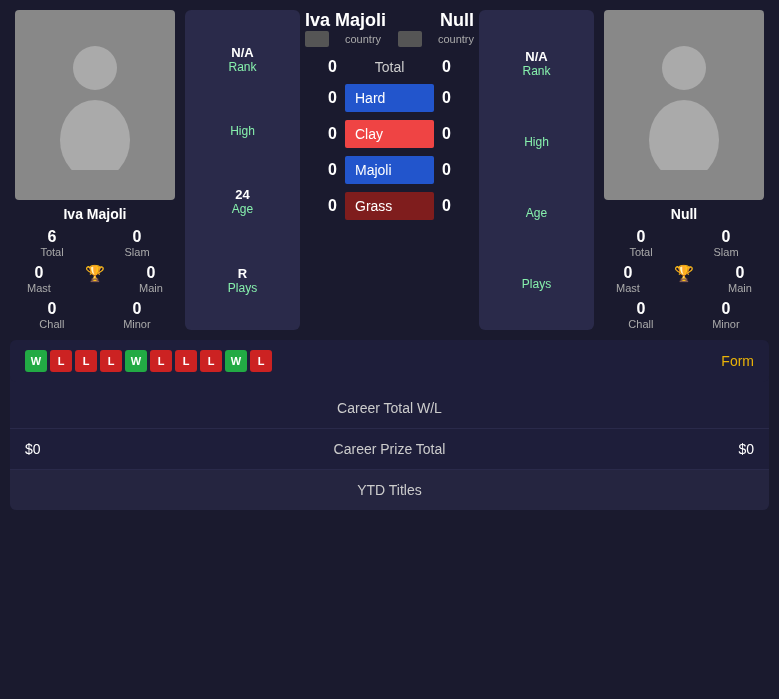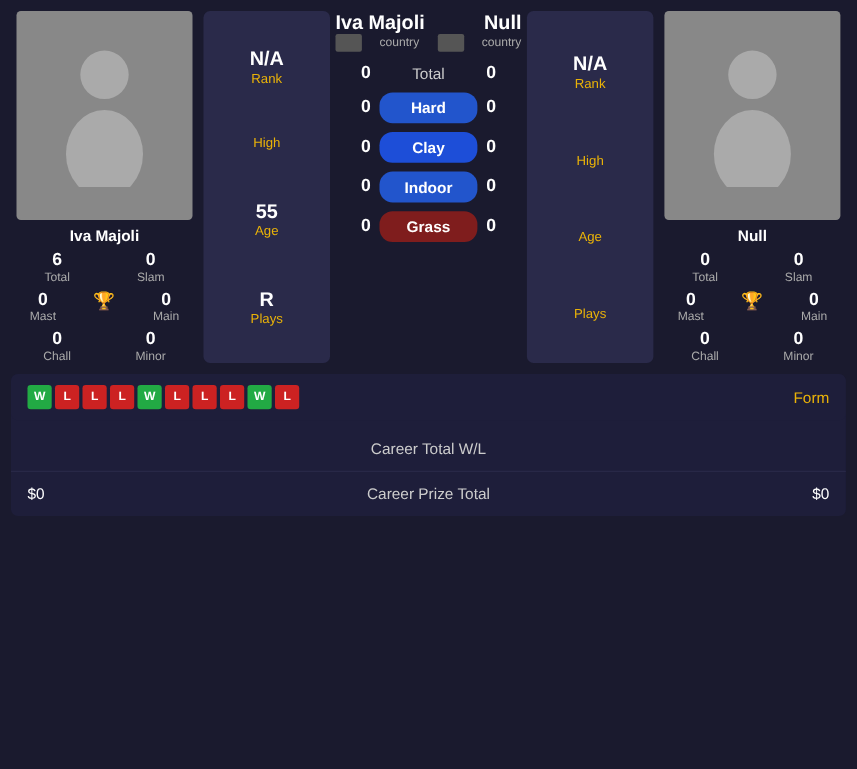--- a/index.html
+++ b/index.html
@@ -99,28 +99,28 @@
     }
 
     .info-card-item {
       display: flex;
       flex-direction: column;
       align-items: center;
       text-align: center;
     }
 
     .info-card-value {
-      font-size: 18px;
+      font-size: 13px;
       font-weight: bold;
       color: #fff;
     }
 
     .info-card-label {
       font-size: 12px;
-      color: #eab308;
+      color: #86efac;
     }
 
     
     .center-section {
       flex: 1;
       display: flex;
       flex-direction: column;
       align-items: center;
       gap: 2px;
     }
@@ -160,30 +160,29 @@
       width: 40px;
       text-align: right;
       font-size: 16px;
       font-weight: bold;
       color: #fff;
       padding-right: 8px;
     }
 
     .surface-btn {
       flex: 1;
-      text-align: center;
       padding: 6px 10px;
-      border-radius: 12px;
-      font-size: 14px;
-      font-weight: bold;
+      border-radius: 2px;
+      font-size: 14px;
+      font-weight: normal;
       color: #fff;
     }
 
     .surface-hard { background: #2255cc; }
-    .surface-clay { background: #1d4ed8; }
+    .surface-clay { background: #ef4444; }
     .surface-indoor { background: #2255cc; }
     .surface-grass { background: #7f1d1d; }
 
     .score-right {
       width: 40px;
       text-align: left;
       font-size: 16px;
       font-weight: bold;
       color: #fff;
       padding-left: 8px;
@@ -375,21 +374,21 @@
 
     <div class="info-card">
       <div class="info-card-item">
         <span class="info-card-value">N/A</span>
         <span class="info-card-label">Rank</span>
       </div>
       <div class="info-card-item">
         <span class="info-card-label">High</span>
       </div>
       <div class="info-card-item">
-        <span class="info-card-value">55</span>
+        <span class="info-card-value">24</span>
         <span class="info-card-label">Age</span>
       </div>
       <div class="info-card-item">
         <span class="info-card-value">R</span>
         <span class="info-card-label">Plays</span>
       </div>
     </div>
 
     <div class="center-section">
 
@@ -423,21 +422,21 @@
       </div>
 
       <div class="score-surface-row">
         <div class="score-left">0</div>
         <div class="surface-btn surface-clay">Clay</div>
         <div class="score-right">0</div>
       </div>
 
       <div class="score-surface-row">
         <div class="score-left">0</div>
-        <div class="surface-btn surface-indoor">Indoor</div>
+        <div class="surface-btn surface-indoor">Majoli</div>
         <div class="score-right">0</div>
       </div>
 
       <div class="score-surface-row">
         <div class="score-left">0</div>
         <div class="surface-btn surface-grass">Grass</div>
         <div class="score-right">0</div>
       </div>
     </div>
 
@@ -526,16 +525,21 @@
       <div class="stats-value-right"></div>
     </div>
 
 
     <div class="stats-row">
       <div class="stats-value-left">$0</div>
       <div class="stats-row-label">Career Prize Total</div>
       <div class="stats-value-right">$0</div>
     </div>
 
+    <div class="stats-row stats-row-alt">
+      <div class="stats-value-left"></div>
+      <div class="stats-row-label">YTD Titles</div>
+      <div class="stats-value-right"></div>
+    </div>
 
   </div>
 
 </div>
 
 </body></html>

